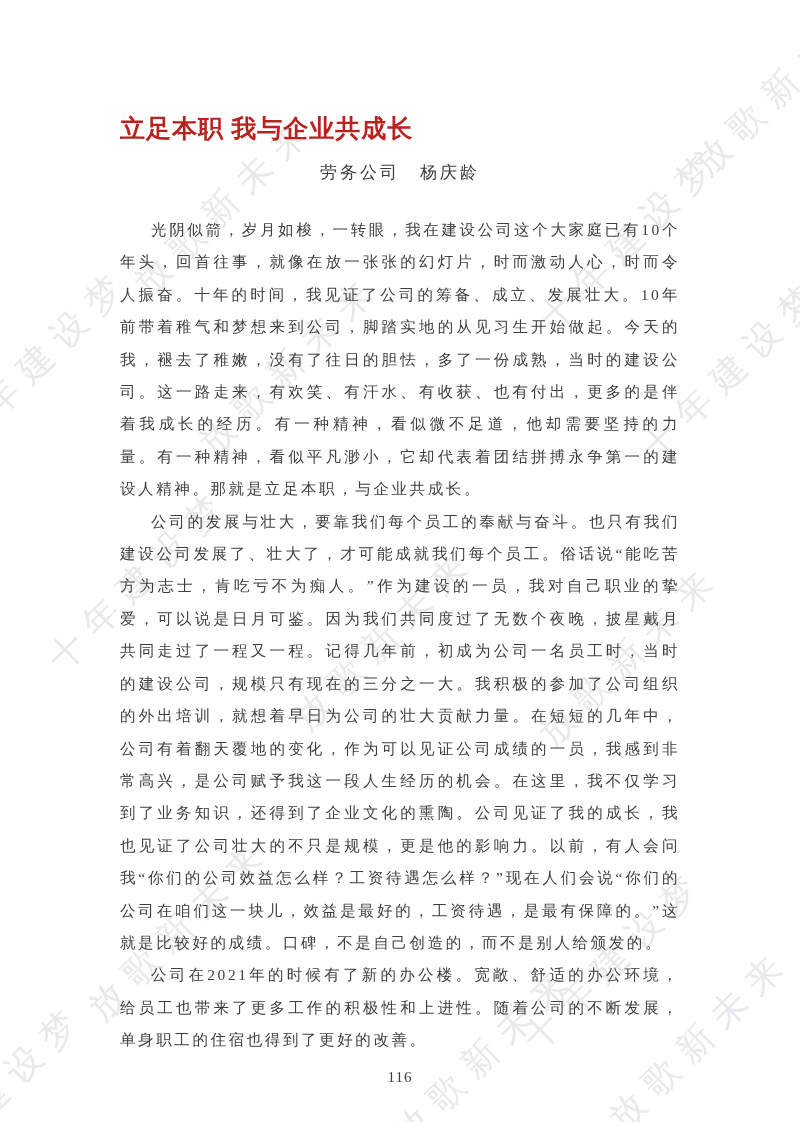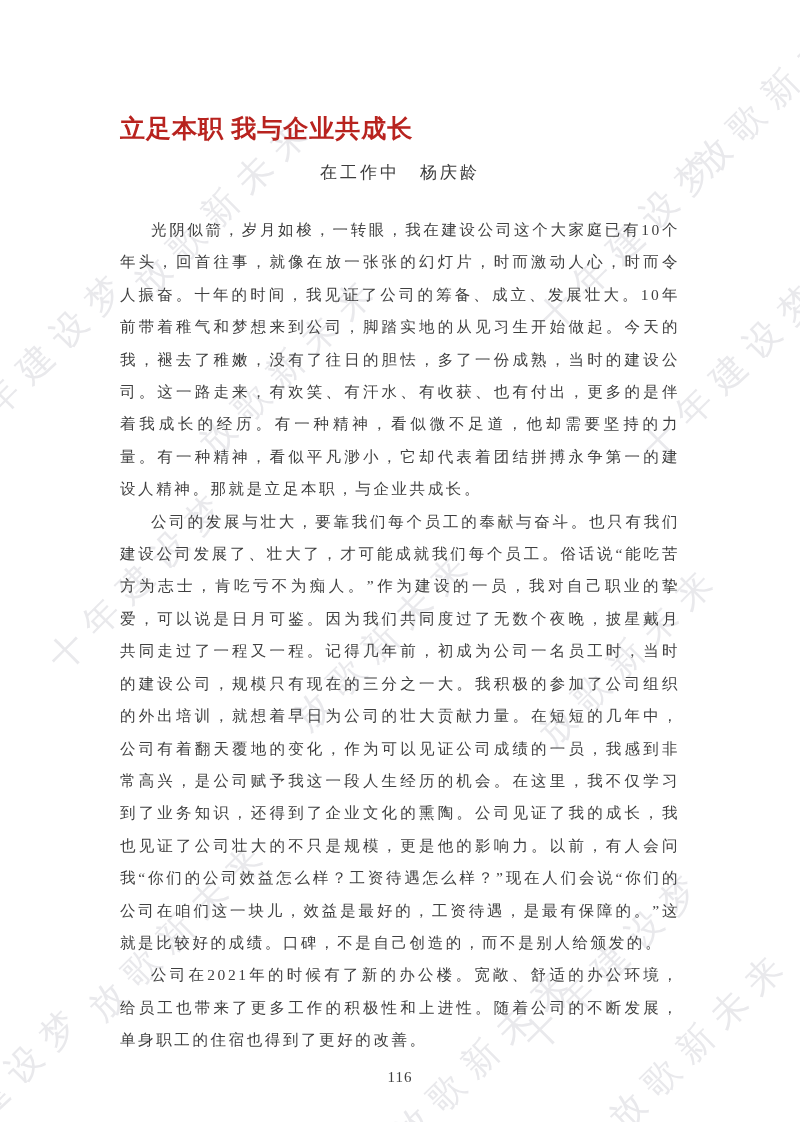--- a/index.html
+++ b/index.html
@@ -107,21 +107,21 @@
     <span class="wm wm9">放歌新未来</span>
     <span class="wm wm10">十年建设梦</span>
     <span class="wm wm11">放歌新未来</span>
     <span class="wm wm12">十年建设梦</span>
     <span class="wm wm13">放歌新未来</span>
     <span class="wm wm14">放歌新未来</span>
   </div>
 
   <div class="content">
     <h1 class="title">立足本职 我与企业共成长</h1>
-    <div class="byline">在工作中　杨庆龄</div>
+    <div class="byline">劳务公司　杨庆龄</div>
     <div class="body-text">
       <p class="para">光阴似箭，岁月如梭，一转眼，我在建设公司这个大家庭已有10个年头，回首往事，就像在放一张张的幻灯片，时而激动人心，时而令人振奋。十年的时间，我见证了公司的筹备、成立、发展壮大。10年前带着稚气和梦想来到公司，脚踏实地的从见习生开始做起。今天的我，褪去了稚嫩，没有了往日的胆怯，多了一份成熟，当时的建设公司。这一路走来，有欢笑、有汗水、有收获、也有付出，更多的是伴着我成长的经历。有一种精神，看似微不足道，他却需要坚持的力量。有一种精神，看似平凡渺小，它却代表着团结拼搏永争第一的建设人精神。那就是立足本职，与企业共成长。</p>
       <p class="para">公司的发展与壮大，要靠我们每个员工的奉献与奋斗。也只有我们建设公司发展了、壮大了，才可能成就我们每个员工。俗话说“能吃苦方为志士，肯吃亏不为痴人。”作为建设的一员，我对自己职业的挚爱，可以说是日月可鉴。因为我们共同度过了无数个夜晚，披星戴月共同走过了一程又一程。记得几年前，初成为公司一名员工时，当时的建设公司，规模只有现在的三分之一大。我积极的参加了公司组织的外出培训，就想着早日为公司的壮大贡献力量。在短短的几年中，公司有着翻天覆地的变化，作为可以见证公司成绩的一员，我感到非常高兴，是公司赋予我这一段人生经历的机会。在这里，我不仅学习到了业务知识，还得到了企业文化的熏陶。公司见证了我的成长，我也见证了公司壮大的不只是规模，更是他的影响力。以前，有人会问我“你们的公司效益怎么样？工资待遇怎么样？”现在人们会说“你们的公司在咱们这一块儿，效益是最好的，工资待遇，是最有保障的。”这就是比较好的成绩。口碑，不是自己创造的，而不是别人给颁发的。</p>
       <p class="para">公司在2021年的时候有了新的办公楼。宽敞、舒适的办公环境，给员工也带来了更多工作的积极性和上进性。随着公司的不断发展，单身职工的住宿也得到了更好的改善。</p>
 
     </div>
   </div>
 
   <div class="page-number">116</div>
 

